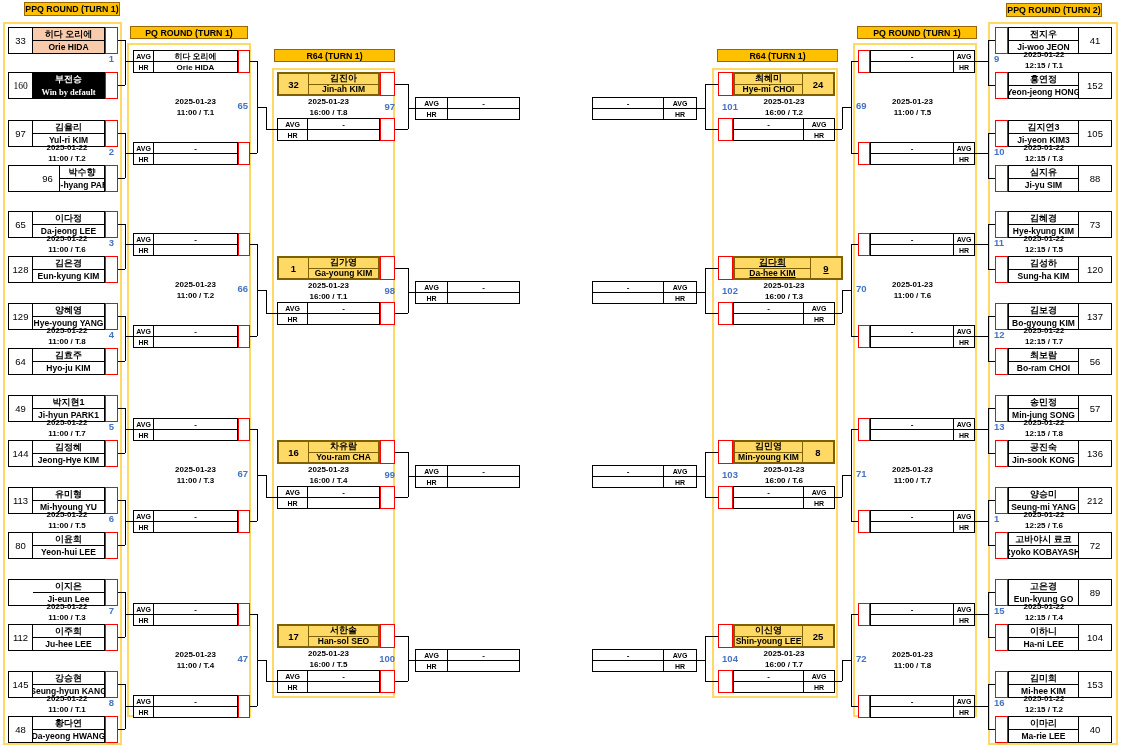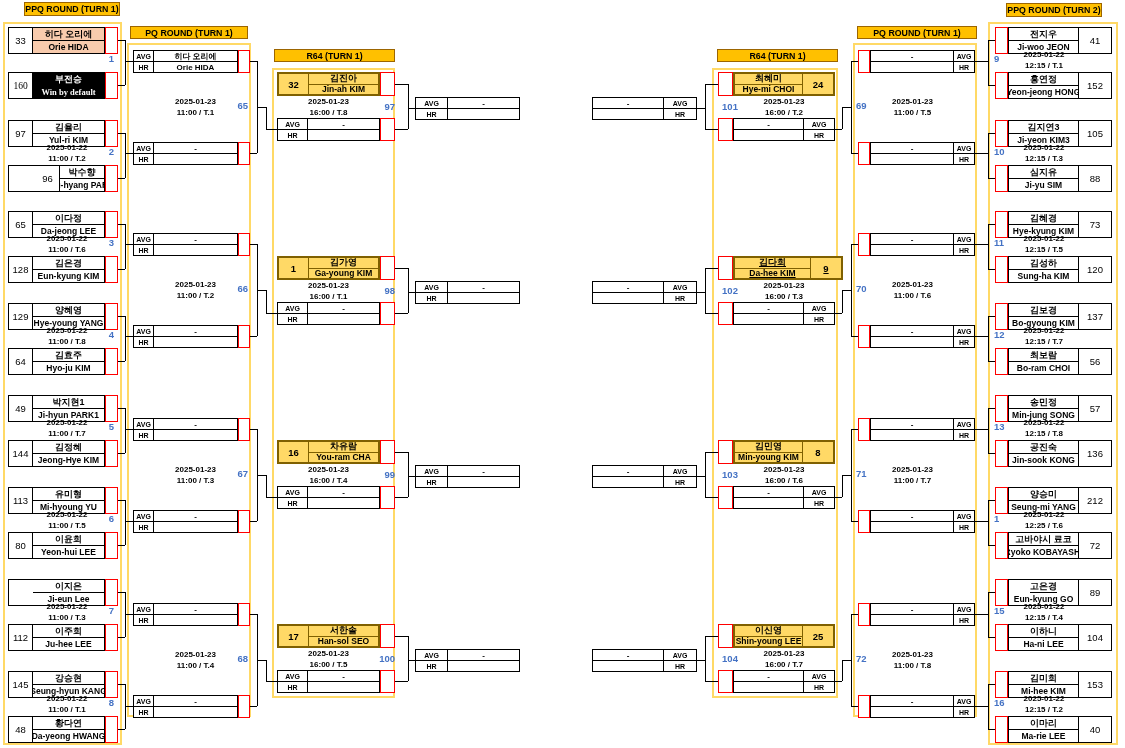--- a/index.html
+++ b/index.html
@@ -438,21 +438,21 @@
         <div class="row lab">HR</div>
       </div>
       <div class="cellcol" style="flex: 1 1 auto; min-width: 0px;">
         <div class="row val bb">-</div>
         <div class="row val"></div>
       </div>
     </div>
     <div class="redbox" style="left: 238px; top: 695px; width: 12px; height: 23px;"></div>
     <div class="dt" style="left: 153px; top: 649px; width: 85px; height: 10px;">2025-01-23</div>
     <div class="dt" style="left: 153px; top: 660px; width: 85px; height: 10px;">11:00 / T.4</div>
-    <div class="num" style="left: 226px; top: 652px; width: 22px; height: 12px; justify-content: flex-end;">68</div>
+    <div class="num" style="left: 226px; top: 652px; width: 22px; height: 12px; justify-content: flex-end;">47</div>
     <div class="blk" style="left: 870px; top: 50px; width: 105px; height: 23px;">
       <div class="cellcol br" style="flex: 1 1 auto; min-width: 0px;">
         <div class="row val bb">-</div>
         <div class="row val"></div>
       </div>
       <div class="cellcol" style="width: 20px; flex: 0 0 auto;">
         <div class="row lab bb">AVG</div>
         <div class="row lab">HR</div>
       </div>
     </div>

